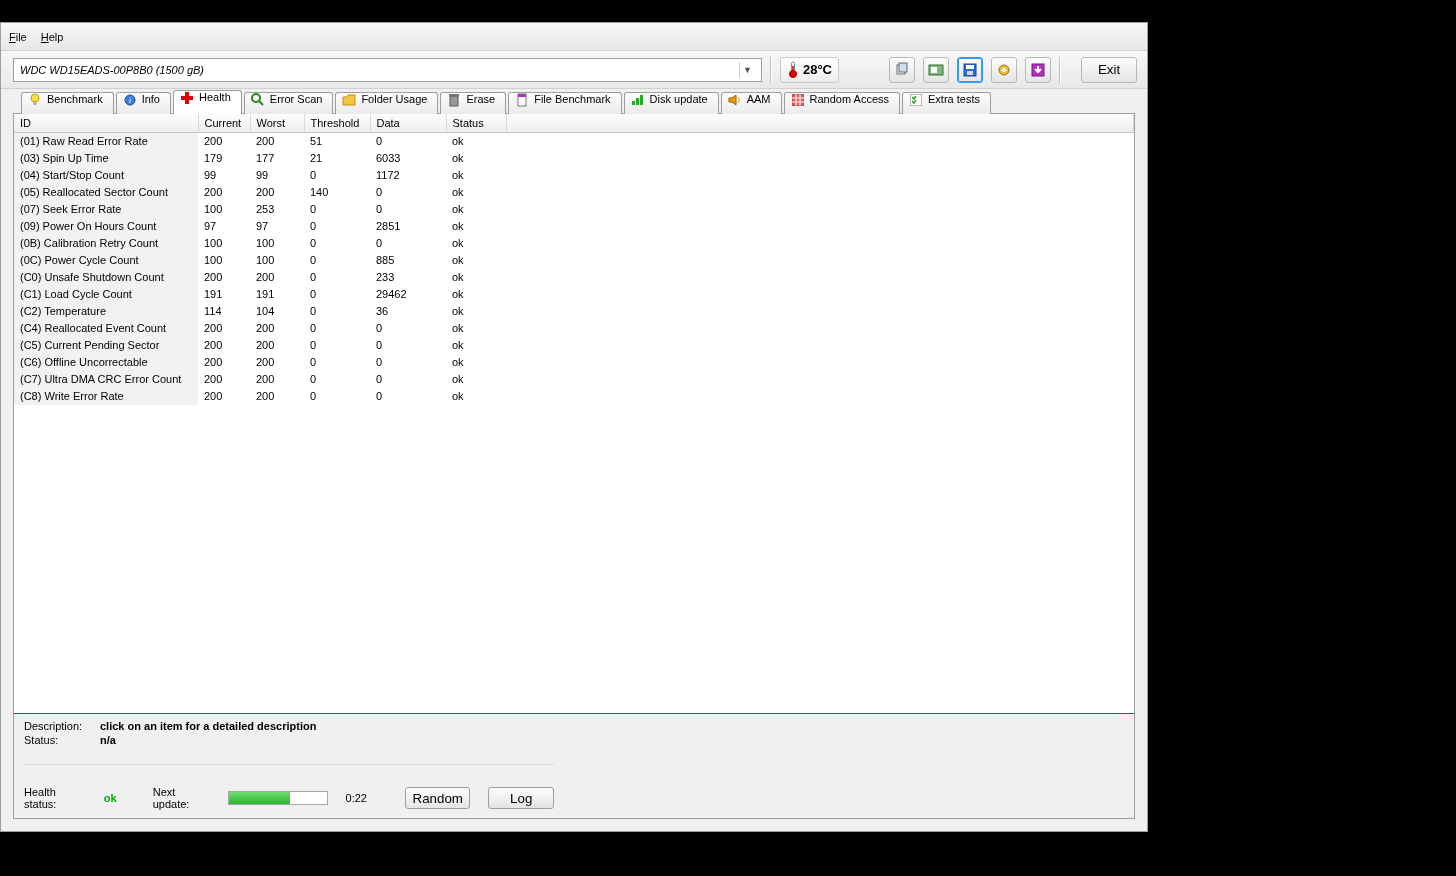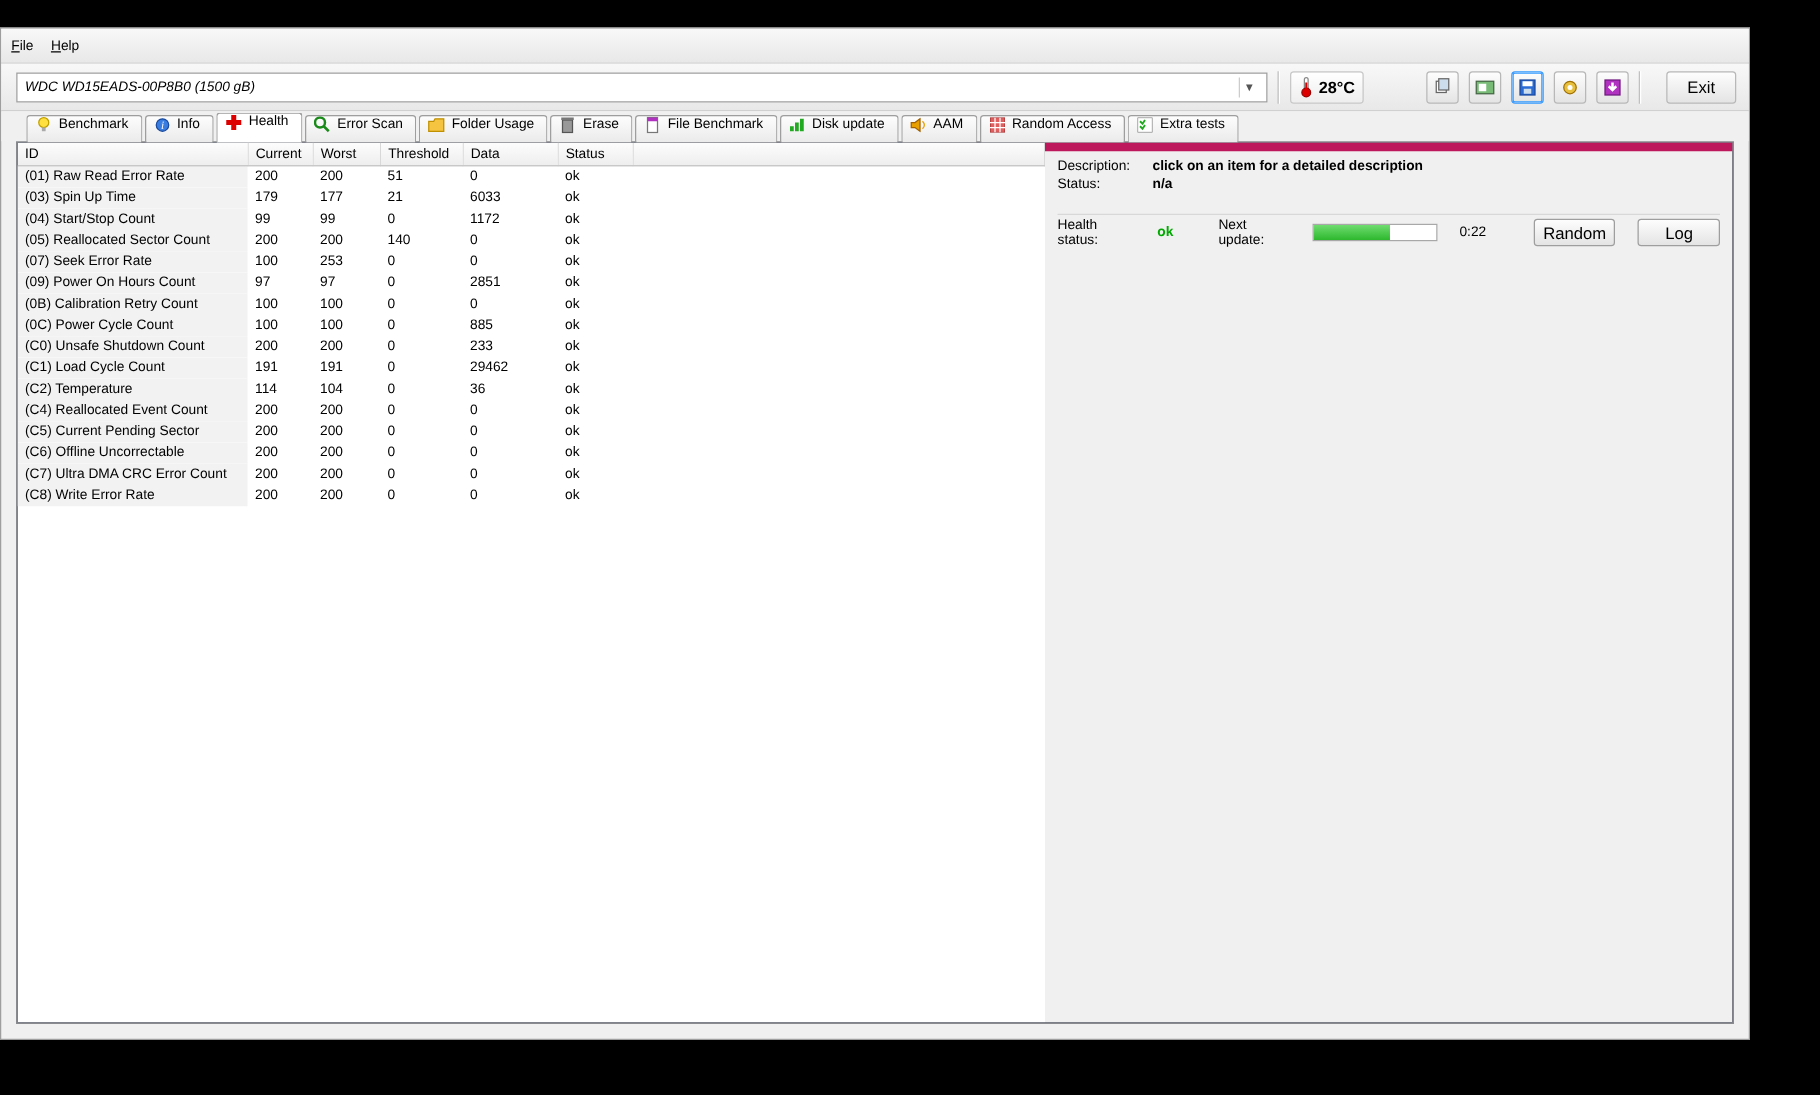--- a/index.html
+++ b/index.html
@@ -7,21 +7,21 @@
     margin: 0; padding: 0;
     width: 1456px; height: 876px;
     background: #000;
     font-family: Tahoma, "Segoe UI", Arial, sans-serif;
     font-size: 11px;
     color: #000;
   }
   .app-window {
     position: absolute;
     left: 0; top: 22px;
-    width: 1400px; height: 810px;
+    width: 1148px; height: 810px;
     background: #f0f0f0;
     border: 1px solid #9e9e9e;
     display: flex;
     flex-direction: column;
   }
   
   .menubar {
     height: 28px;
     background: linear-gradient(#f8f8f8,#e8e8e8);
     border-bottom: 1px solid #d0d0d0;
@@ -117,22 +117,22 @@
   .tab .ticon {
     width:14px;height:14px;
     display:flex;align-items:center;justify-content:center;
     font-size:12px;
   }
   
   .panel-frame {
     flex:1;
     margin:0 12px 12px 12px;
     border:1px solid #9e9e9e;
-    background:#0f172a;
-    display:flex;flex-direction:row;
+    background:#404040;
+    display:flex;flex-direction:column;
     overflow:hidden;
     justify-content:flex-end;
   }
   
   .table-wrap { flex:1; overflow:auto; background:#fff; }
   table { border-collapse:collapse; width:100%; }
   th {
     text-align:left;
     font-weight:normal;
     background:linear-gradient(#fdfdfd,#eee);
@@ -145,32 +145,32 @@
     padding:1px 6px;
     line-height:15px;
     white-space:nowrap;
   }
   tbody tr { background:#fff; }
   tbody tr:nth-child(odd) td.idcol { background:#f2f2f2; }
   tbody tr:nth-child(even) td.idcol { background:#f2f2f2; }
   td.idcol { background:#f2f2f2; }
   
   .bottom {
-    border-top:7px solid #be185d;
+    border-top:1px solid #be185d;
     padding:6px 10px 8px 10px;
     background:#f0f0f0;
   }
   .desc-row { display:flex;gap:14px;margin-bottom:2px; }
   .desc-row .lbl { width:62px; }
   .desc-row .val { font-weight:bold; }
   .ctrl-row {
     display:flex;align-items:center;gap:18px;
     margin-top:18px;
     border-top:1px solid #d8d8d8;
-    padding-top:2px;
+    padding-top:21px;
     width:530px;
   }
   .ctrl-row .ok { color:#0a0;font-weight:bold; }
   .progress {
     width:108px;height:14px;
     border:1px solid #a8a8a8;
     background:#fff;
     position:relative;
   }
   .progress .bar {

